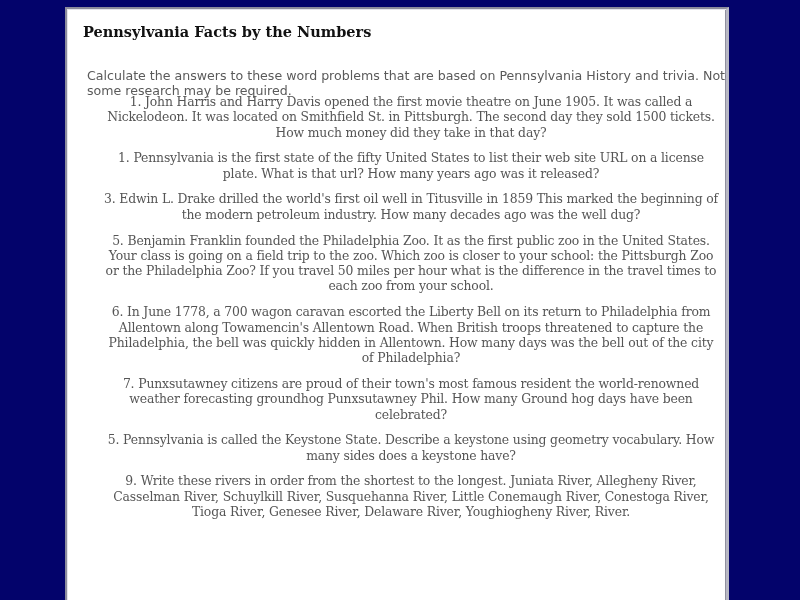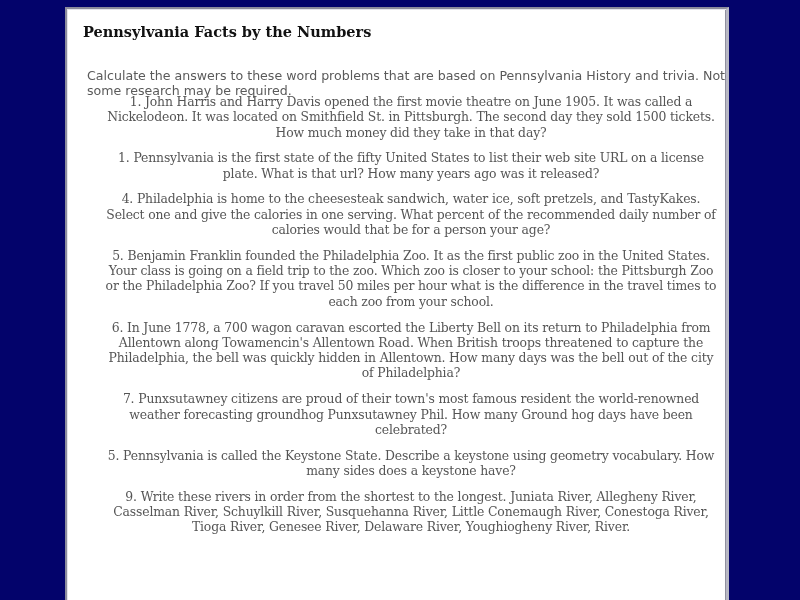--- a/index.html
+++ b/index.html
@@ -69,20 +69,20 @@
   </style>
 </head>
 <body>
 
 <div class="page">
   <h1 class="title">Pennsylvania Facts by the Numbers</h1>
   <p class="intro">Calculate the answers to these word problems that are based on Pennsylvania History and trivia. Note some research may be required.</p>
   <ul class="questions">
     <li class="question">1. John Harris and Harry Davis opened the first movie theatre on June 1905. It was called a Nickelodeon. It was located on Smithfield St. in Pittsburgh. The second day they sold 1500 tickets. How much money did they take in that day?</li>
     <li class="question">1. Pennsylvania is the first state of the fifty United States to list their web site URL on a license plate. What is that url? How many years ago was it released?</li>
-    <li class="question">4. Philadelphia is home to the cheesesteak sandwich, water ice, soft pretzels, and TastyKakes. Select one and give the calories in one serving. What percent of the recommended daily number of calories would that be for a person your age?</li>
+    <li class="question">3. Edwin L. Drake drilled the world's first oil well in Titusville in 1859 This marked the beginning of the modern petroleum industry. How many decades ago was the well dug?</li>
     <li class="question">5. Benjamin Franklin founded the Philadelphia Zoo. It as the first public zoo in the United States. Your class is going on a field trip to the zoo. Which zoo is closer to your school: the Pittsburgh Zoo or the Philadelphia Zoo? If you travel 50 miles per hour what is the difference in the travel times to each zoo from your school.</li>
     <li class="question">6. In June 1778, a 700 wagon caravan escorted the Liberty Bell on its return to Philadelphia from Allentown along Towamencin's Allentown Road. When British troops threatened to capture the Philadelphia, the bell was quickly hidden in Allentown. How many days was the bell out of the city of Philadelphia?</li>
     <li class="question">7. Punxsutawney citizens are proud of their town's most famous resident the world-renowned weather forecasting groundhog Punxsutawney Phil. How many Ground hog days have been celebrated?</li>
     <li class="question">5. Pennsylvania is called the Keystone State. Describe a keystone using geometry vocabulary. How many sides does a keystone have?</li>
     <li class="question">9. Write these rivers in order from the shortest to the longest. Juniata River, Allegheny River, Casselman River, Schuylkill River, Susquehanna River, Little Conemaugh River, Conestoga River, Tioga River, Genesee River, Delaware River, Youghiogheny River, River.</li>
   </ul>
 </div>
 
 </body></html>

